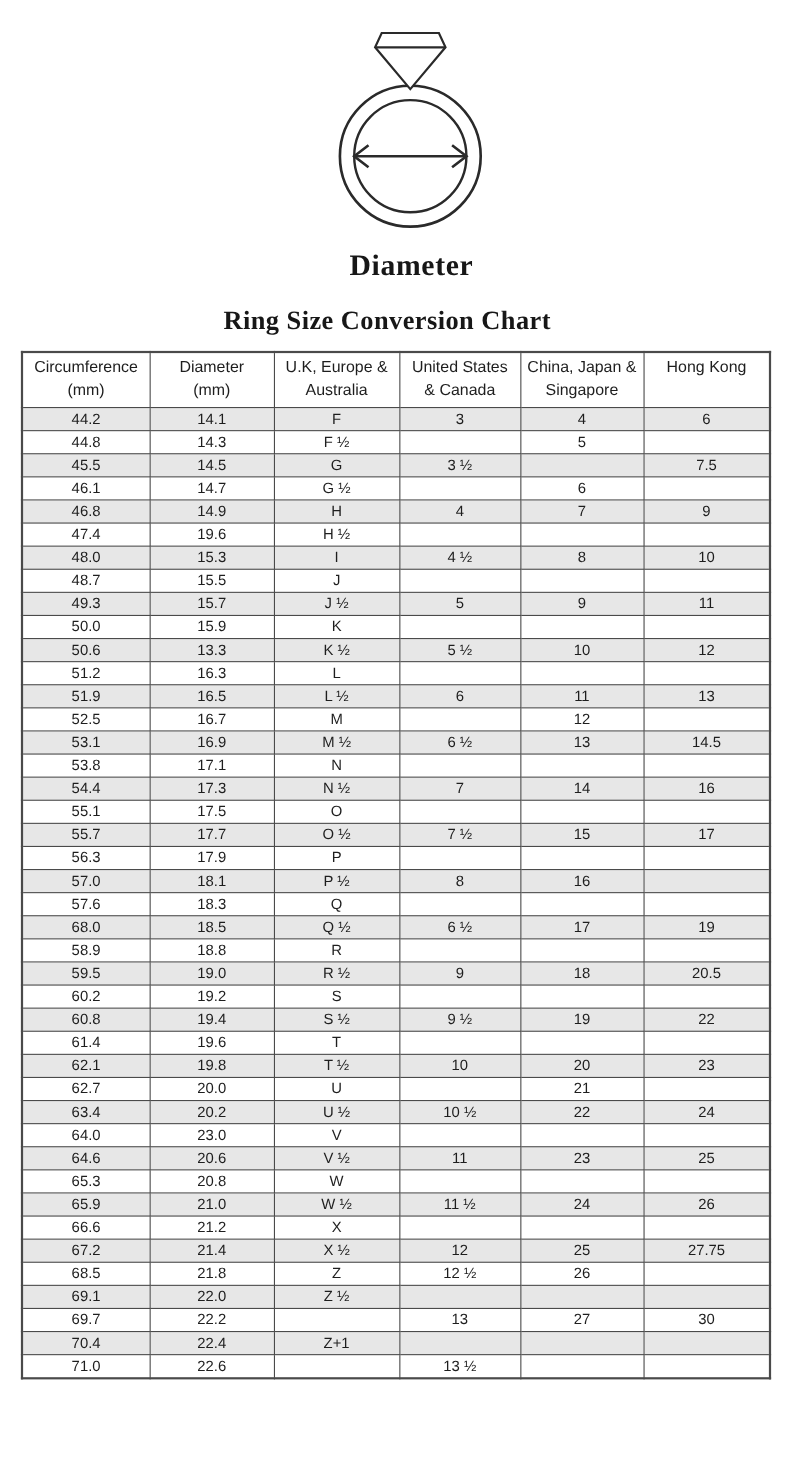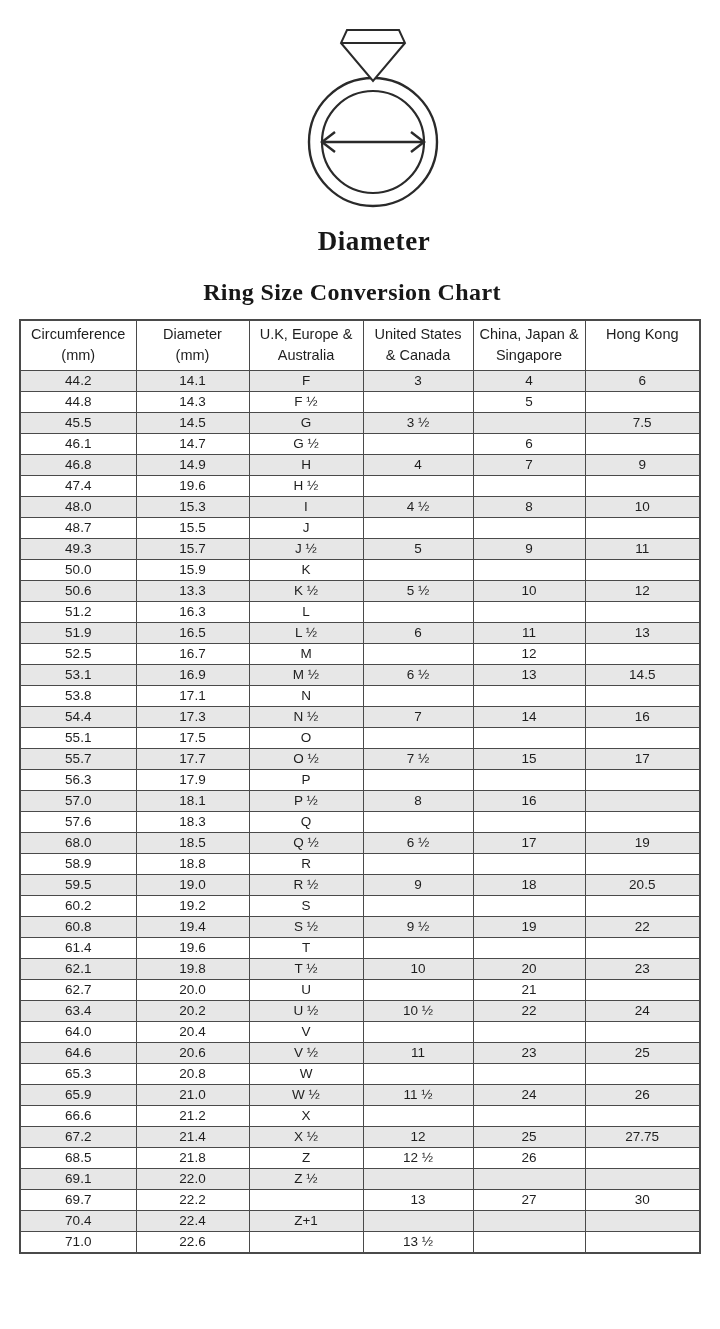--- a/index.html
+++ b/index.html
@@ -370,21 +370,21 @@
         <tr>
           <td>63.4</td>
           <td>20.2</td>
           <td>U ½</td>
           <td>10 ½</td>
           <td>22</td>
           <td>24</td>
         </tr>
         <tr>
           <td>64.0</td>
-          <td>20.4</td>
+          <td>23.0</td>
           <td>V</td>
           <td></td>
           <td></td>
           <td></td>
         </tr>
         <tr>
           <td>64.6</td>
           <td>20.6</td>
           <td>V ½</td>
           <td>11</td>

